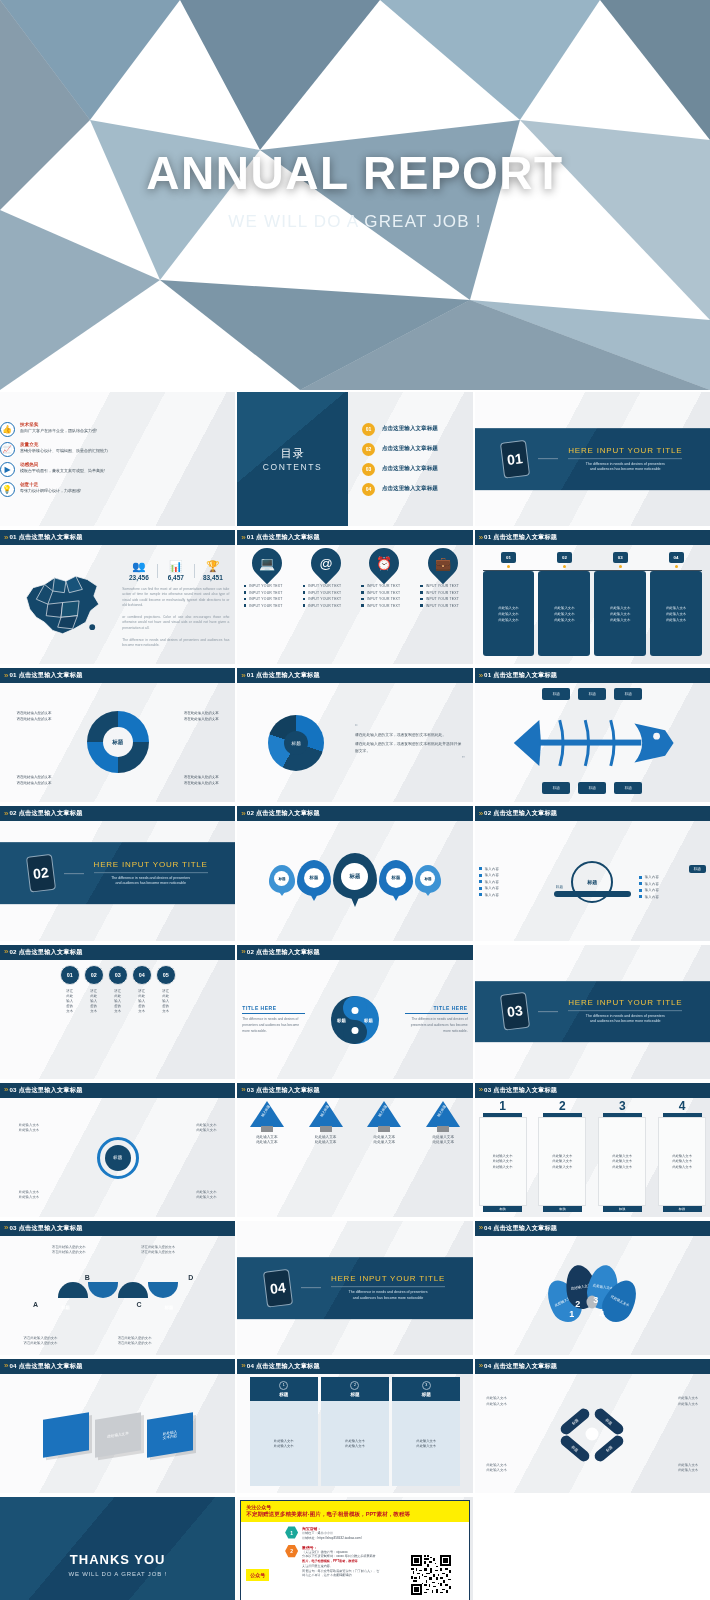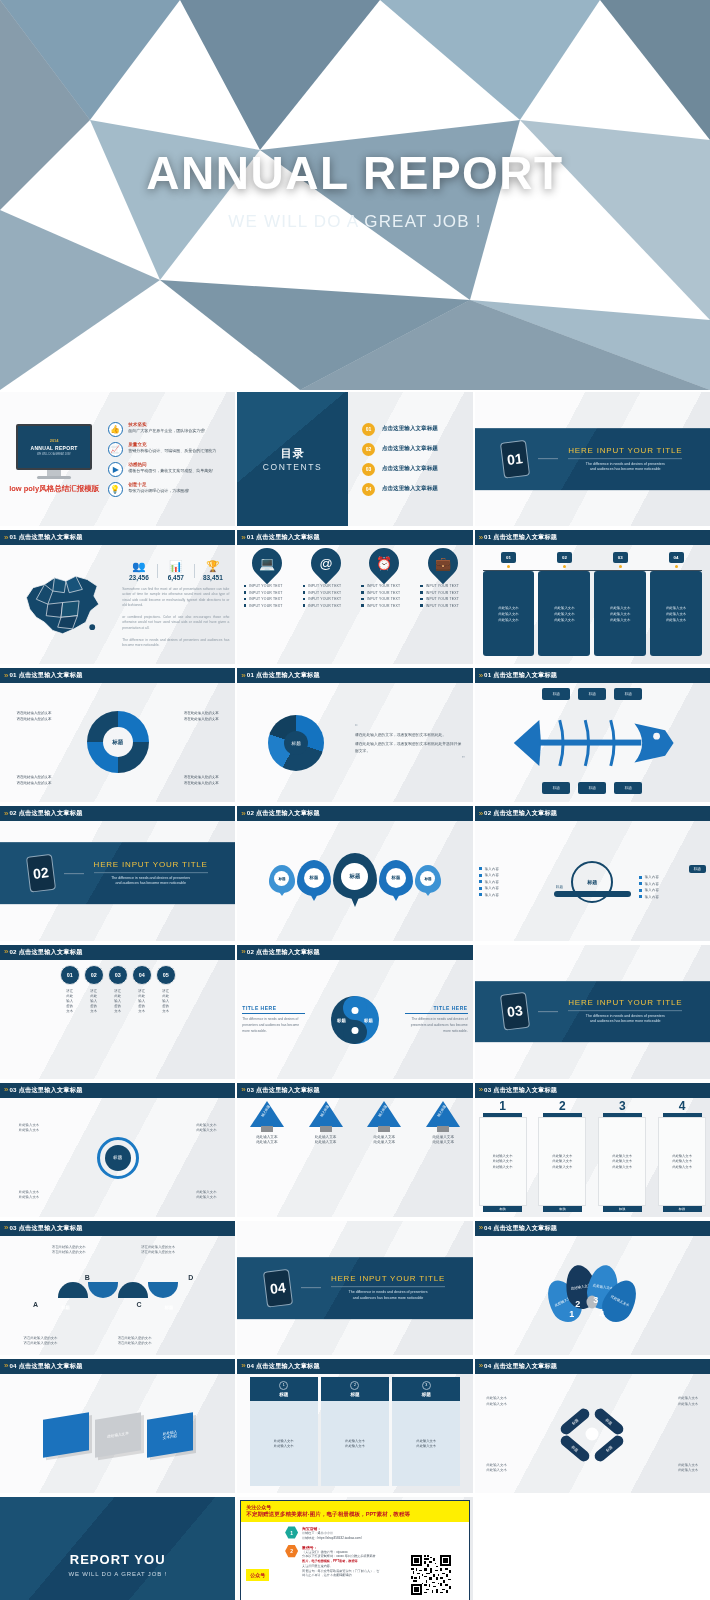--- a/index.html
+++ b/index.html
@@ -100,21 +100,21 @@
   .toc-l {
     width: 47%; background:
       linear-gradient(140deg,#1c5578 0 40%,#154768 40% 100%), #164463;
     display:flex; flex-direction:column; align-items:center; justify-content:center;
     position: relative;
   }
   .toc-l:after {
     content:""; position:absolute; right:-9px; top:50%; transform:translateY(-50%);
     border:9px solid transparent; border-left-color:#154768;
   }
-  .toc-cn { color:#fff; font-size: 11px; font-weight: bold; letter-spacing: 1px; }
+  .toc-cn { color:#fff; font-size: 11px; font-weight: normal; letter-spacing: 1px; }
   .toc-en { color:#dbe6ee; font-size: 8.5px; letter-spacing: 1.6px; margin-top: 1px; }
   .toc-r { width: 53%; display:flex; flex-direction:column; justify-content:center; gap:7px; padding-left: 14px; }
   .toc-row { display:flex; align-items:center; gap:7px; }
   .toc-n {
     width: 13px; height: 13px; border-radius:50%; background:#f0ad21; color:#fff;
     font-size: 5px; font-weight: bold; display:flex; align-items:center; justify-content:center;
   }
   .toc-t { color:#16486a; font-size: 5.6px; font-weight: bold; }
 
   
@@ -408,32 +408,20 @@
       <div class="hero-title">ANNUAL REPORT</div>
       <div class="hero-sub">WE WILL DO A GREAT JOB !</div>
     </div>
   </div>
 
   <div class="grid">
 
     <div class="slide">
       <div class="slide-body">
         <div class="s1-wrap">
-          <div class="s1-left">
-            <div class="monitor">
-              <div class="mon-screen">
-                <div class="mon-y">2014</div>
-                <div class="mon-t">ANNUAL REPORT</div>
-                <div class="mon-s">WE WILL DO A GREAT JOB !</div>
-              </div>
-              <div class="mon-neck"></div>
-              <div class="mon-base"></div>
-            </div>
-            <div class="s1-cap">low poly风格总结汇报模版</div>
-          </div>
           <div class="s1-right">
             <div class="feat">
               <div class="feat-ic">👍</div>
               <div>
                   <div class="feat-tt">技术坚实</div>
                    <div class="feat-dd">面向广大客户在原年企业，团队综合实力强!</div>
                 </div>
             </div>
             <div class="feat">
               <div class="feat-ic">📈</div>
@@ -1256,21 +1244,21 @@
             <div class="blade" style="right:-4px;bottom:8px;transform:rotate(-40deg);">标题</div>
             <div class="pw-hub"></div>
           </div>
         </div>
       </div>
     </div>
 
     <div class="slide dark">
       <div class="slide-body">
         <div class="thx">
-          <div class="thx-t">REPORT YOU</div>
+          <div class="thx-t">THANKS YOU</div>
           <div class="thx-s">WE WILL DO A GREAT JOB !</div>
         </div>
       </div>
     </div>
 
     <div class="slide">
       <div class="slide-body">
         <div class="promo">
           <div class="promo-band">
             <div class="promo-b1">关注公众号</div>

